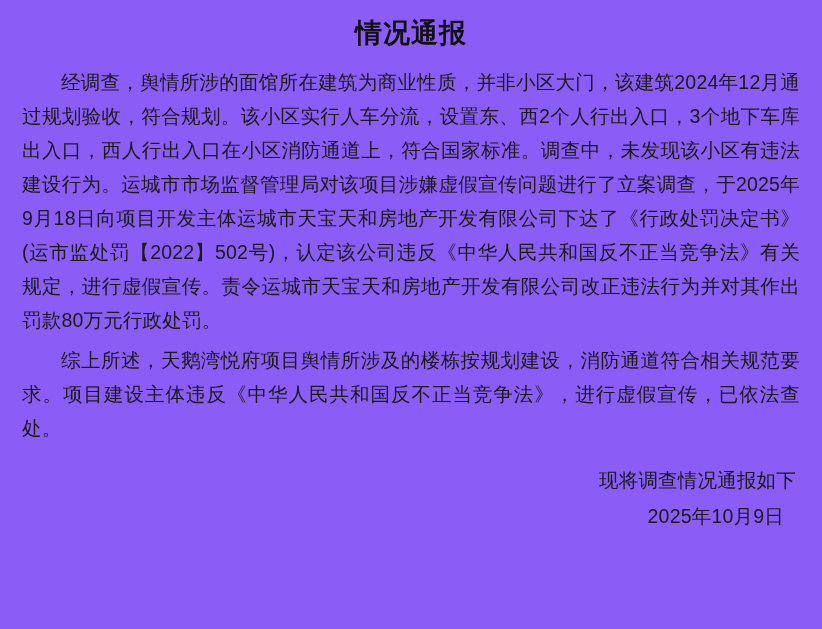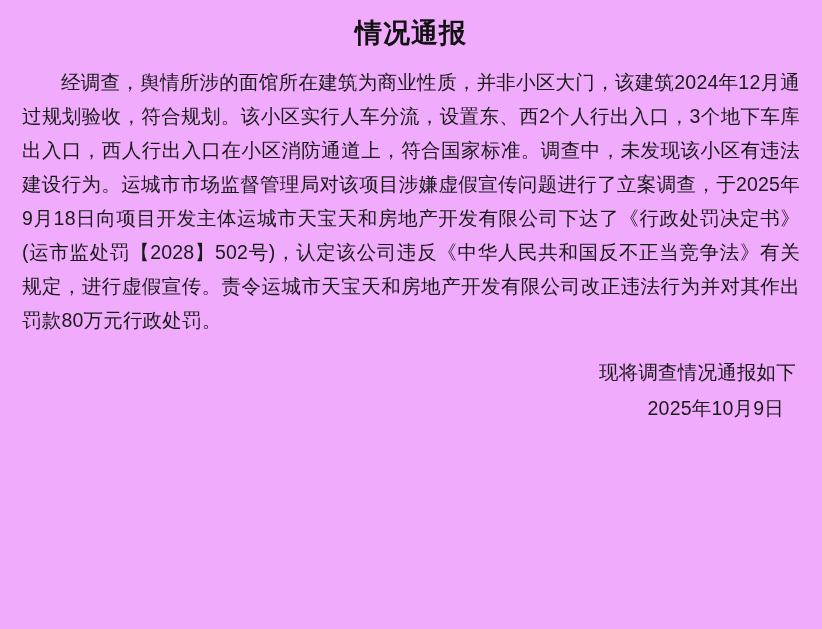--- a/index.html
+++ b/index.html
@@ -12,21 +12,21 @@
     height: 629px;
     font-family: "Liberation Sans", sans-serif;
     color: #1a1a1a;
     overflow: hidden;
   }
   .page {
     box-sizing: border-box;
     width: 822px;
     height: 629px;
     padding: 14px 22px 10px 22px;
-    background: #f0abfc;
+    background: #8b5cf6;
   }
   .doc-title {
     text-align: center;
     font-size: 27px;
     font-weight: bold;
     letter-spacing: 1px;
     color: #111111;
     margin: 2px 0 14px 0;
     line-height: 1.3;
   }
@@ -65,21 +65,22 @@
   }
 </style>
 </head>
 <body>
 
 <div class="page">
 
   <div class="doc-title">情况通报</div>
 
 
-  <p class="para">经调查，舆情所涉的面馆所在建筑为商业性质，并非小区大门，该建筑2024年12月通过规划验收，符合规划。该小区实行人车分流，设置东、西2个人行出入口，3个地下车库出入口，西人行出入口在小区消防通道上，符合国家标准。调查中，未发现该小区有违法建设行为。运城市市场监督管理局对该项目涉嫌虚假宣传问题进行了立案调查，于2025年9月18日向项目开发主体运城市天宝天和房地产开发有限公司下达了《行政处罚决定书》(运市监处罚【2028】502号)，认定该公司违反《中华人民共和国反不正当竞争法》有关规定，进行虚假宣传。责令运城市天宝天和房地产开发有限公司改正违法行为并对其作出罚款80万元行政处罚。</p>
+  <p class="para">经调查，舆情所涉的面馆所在建筑为商业性质，并非小区大门，该建筑2024年12月通过规划验收，符合规划。该小区实行人车分流，设置东、西2个人行出入口，3个地下车库出入口，西人行出入口在小区消防通道上，符合国家标准。调查中，未发现该小区有违法建设行为。运城市市场监督管理局对该项目涉嫌虚假宣传问题进行了立案调查，于2025年9月18日向项目开发主体运城市天宝天和房地产开发有限公司下达了《行政处罚决定书》(运市监处罚【2022】502号)，认定该公司违反《中华人民共和国反不正当竞争法》有关规定，进行虚假宣传。责令运城市天宝天和房地产开发有限公司改正违法行为并对其作出罚款80万元行政处罚。</p>
 
+  <p class="para tight">综上所述，天鹅湾悦府项目舆情所涉及的楼栋按规划建设，消防通道符合相关规范要求。项目建设主体违反《中华人民共和国反不正当竞争法》，进行虚假宣传，已依法查处。</p>
 
   <div class="signature-block">
     <div class="sign-line">现将调查情况通报如下</div>
     <div class="sign-date">2025年10月9日</div>
   </div>
 
 </div>
 
 </body></html>

